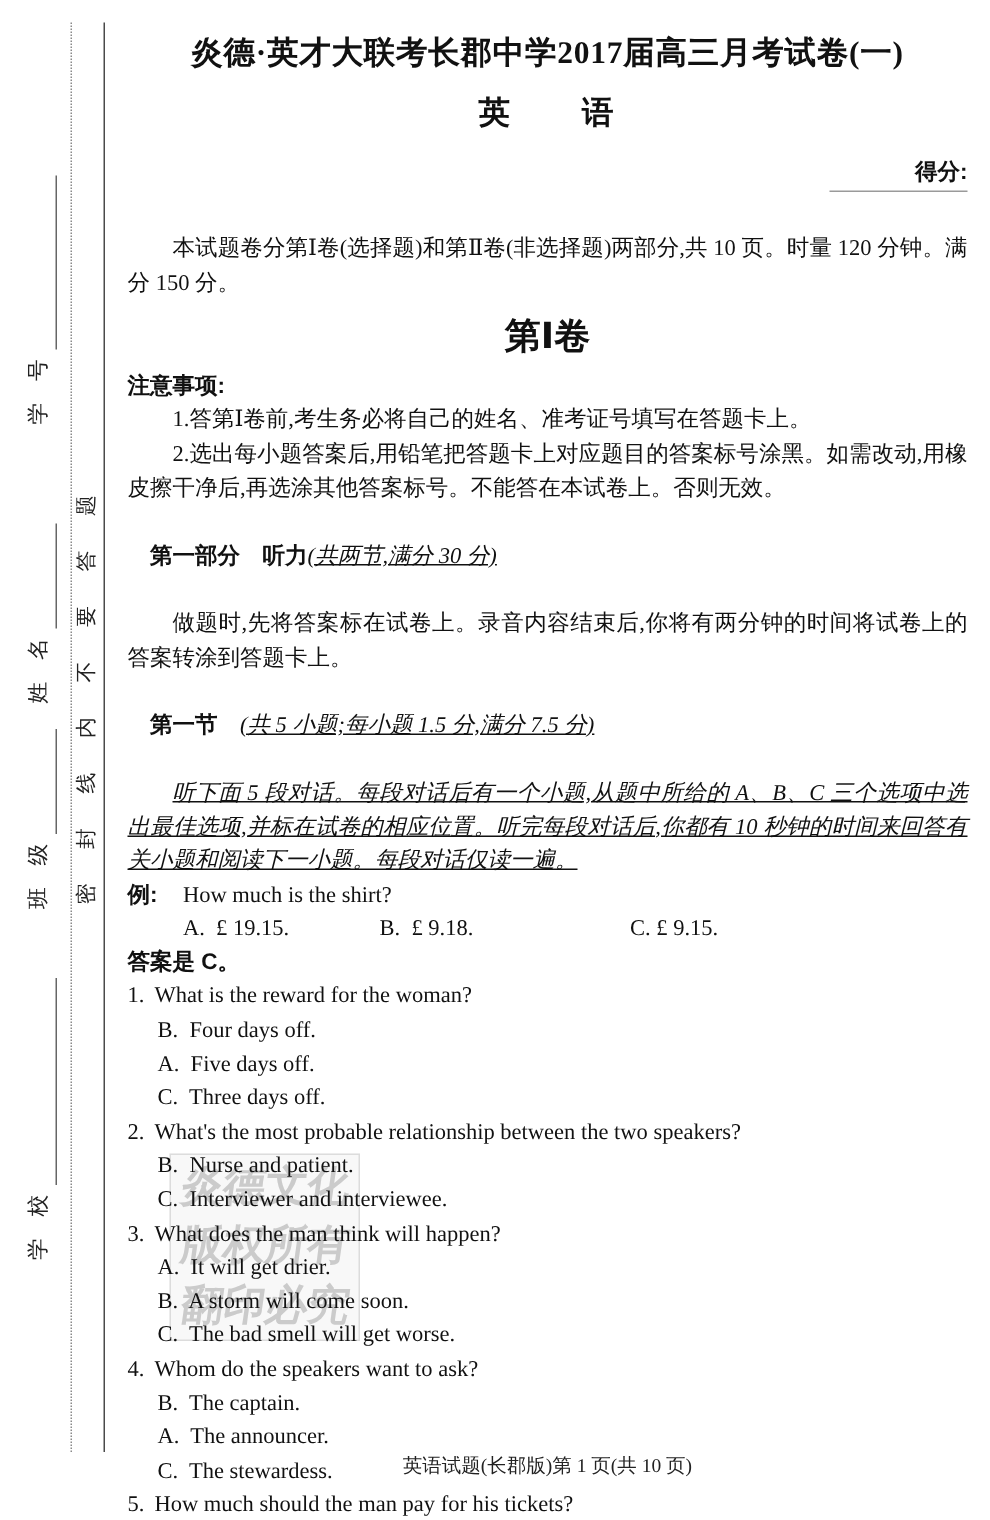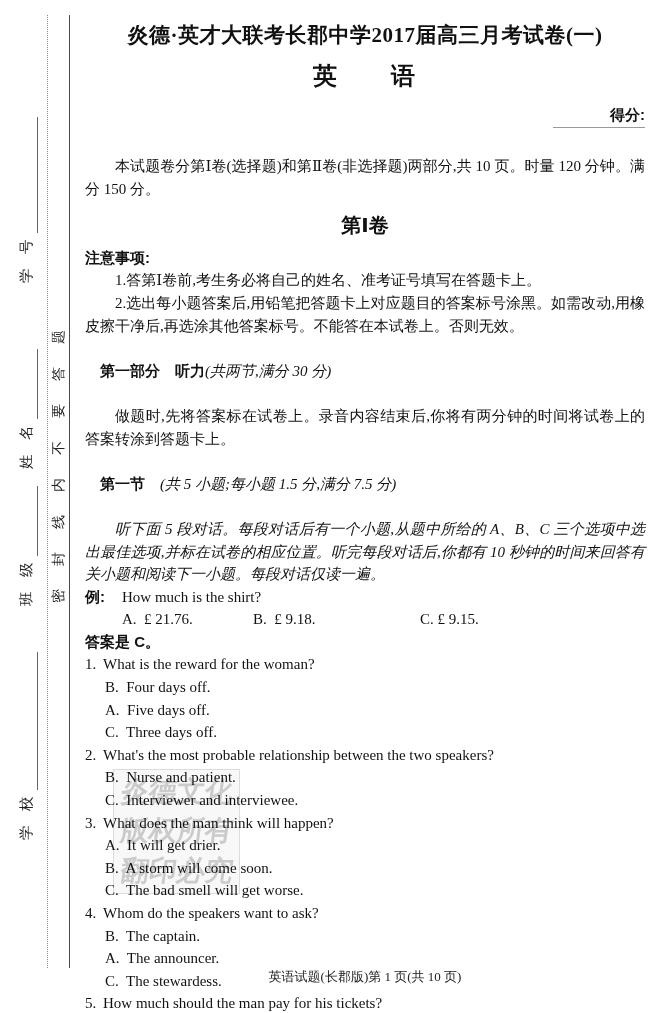--- a/index.html
+++ b/index.html
@@ -29,30 +29,30 @@
     display:flex;flex-direction:column;justify-content:space-around;align-items:center;
     padding:2px 0;box-sizing:border-box;
   }
   .watermark div{
     font-size:28px;font-weight:bold;color:#bdbdbd;opacity:0.75;
     transform:skewX(-8deg);white-space:nowrap;line-height:1;
   }
   
   .main{position:absolute;left:85px;top:18px;width:560px;z-index:2;}
   .bold-cn{font-weight:bold;font-family:"Liberation Sans","DejaVu Sans",sans-serif;}
-  .kai{font-style:italic;}
+  .kai{font-style:italic;text-decoration:underline;}
   .title{text-align:center;font-size:21px;font-weight:bold;line-height:27px;margin-top:4px;letter-spacing:0.5px;}
-  .subject{text-align:center;font-size:24px;font-weight:bold;font-family:"Liberation Sans","DejaVu Sans",sans-serif;margin-top:10px;line-height:34px;letter-spacing:2px;}
+  .subject{text-align:center;font-size:21px;font-weight:bold;font-family:"Liberation Sans","DejaVu Sans",sans-serif;margin-top:10px;line-height:34px;letter-spacing:2px;}
   .score-row{display:flex;justify-content:flex-end;align-items:flex-end;margin-top:12px;height:23px;flex-direction:column;}
   .score-label{font-weight:bold;font-family:"Liberation Sans","DejaVu Sans",sans-serif;}
   .score-blank{width:92px;border-bottom:1.5px solid #9a9a9a;height:17px;margin-left:2px;}
   p{margin:0;}
   .indent{text-indent:2em;text-align:justify;}
   .intro{margin-top:27px;}
-  .volume{text-align:center;font-size:20px;font-weight:bold;font-family:"Liberation Sans","DejaVu Sans",sans-serif;margin-top:14px;margin-bottom:10px;}
+  .volume{text-align:center;font-size:24px;font-weight:bold;font-family:"Liberation Sans","DejaVu Sans",sans-serif;margin-top:14px;margin-bottom:10px;}
   .heading-row{white-space:pre-wrap;}
   .q-row{display:flex;}
   .q-num{width:18px;flex:none;}
   .opt{padding-left:20px;white-space:pre-wrap;}
   .opt-row{display:flex;white-space:pre-wrap;}
   .opt-row.ex{padding-left:37px;}
   .opt-row .o1{width:131px;flex:none;}
   .opt-row .o2{width:167px;flex:none;}
   .footer{position:absolute;left:85px;top:966px;width:560px;text-align:center;font-size:13px;z-index:2;color:#222;}
 </style>
@@ -112,21 +112,21 @@
   <div class="heading-row">
     <span class="bold-cn">第一节</span><span>　</span><span class="kai">(共 5 小题;每小题 1.5 分,满分 7.5 分)</span>
   </div>
   <p class="indent kai">听下面 5 段对话。每段对话后有一个小题,从题中所给的 A、B、C 三个选项中选出最佳选项,并标在试卷的相应位置。听完每段对话后,你都有 10 秒钟的时间来回答有关小题和阅读下一小题。每段对话仅读一遍。</p>
 
   <div class="q-row">
     <span class="q-num bold-cn" style="width:37px;">例:</span>
     <span>How much is the shirt?</span>
   </div>
   <div class="opt-row ex">
-    <span class="o1">A.  £ 21.76.</span>
+    <span class="o1">A.  £ 19.15.</span>
     <span class="o2">B.  £ 9.18.</span>
     <span class="o3">C. £ 9.15.</span>
   </div>
   <div class="bold-cn">答案是 C。</div>
 
   <div class="q-row">
     <span class="q-num">1.</span>
     <span>What is the reward for the woman?</span>
   </div>
   <div class="opt">B.  Four days off.</div>

